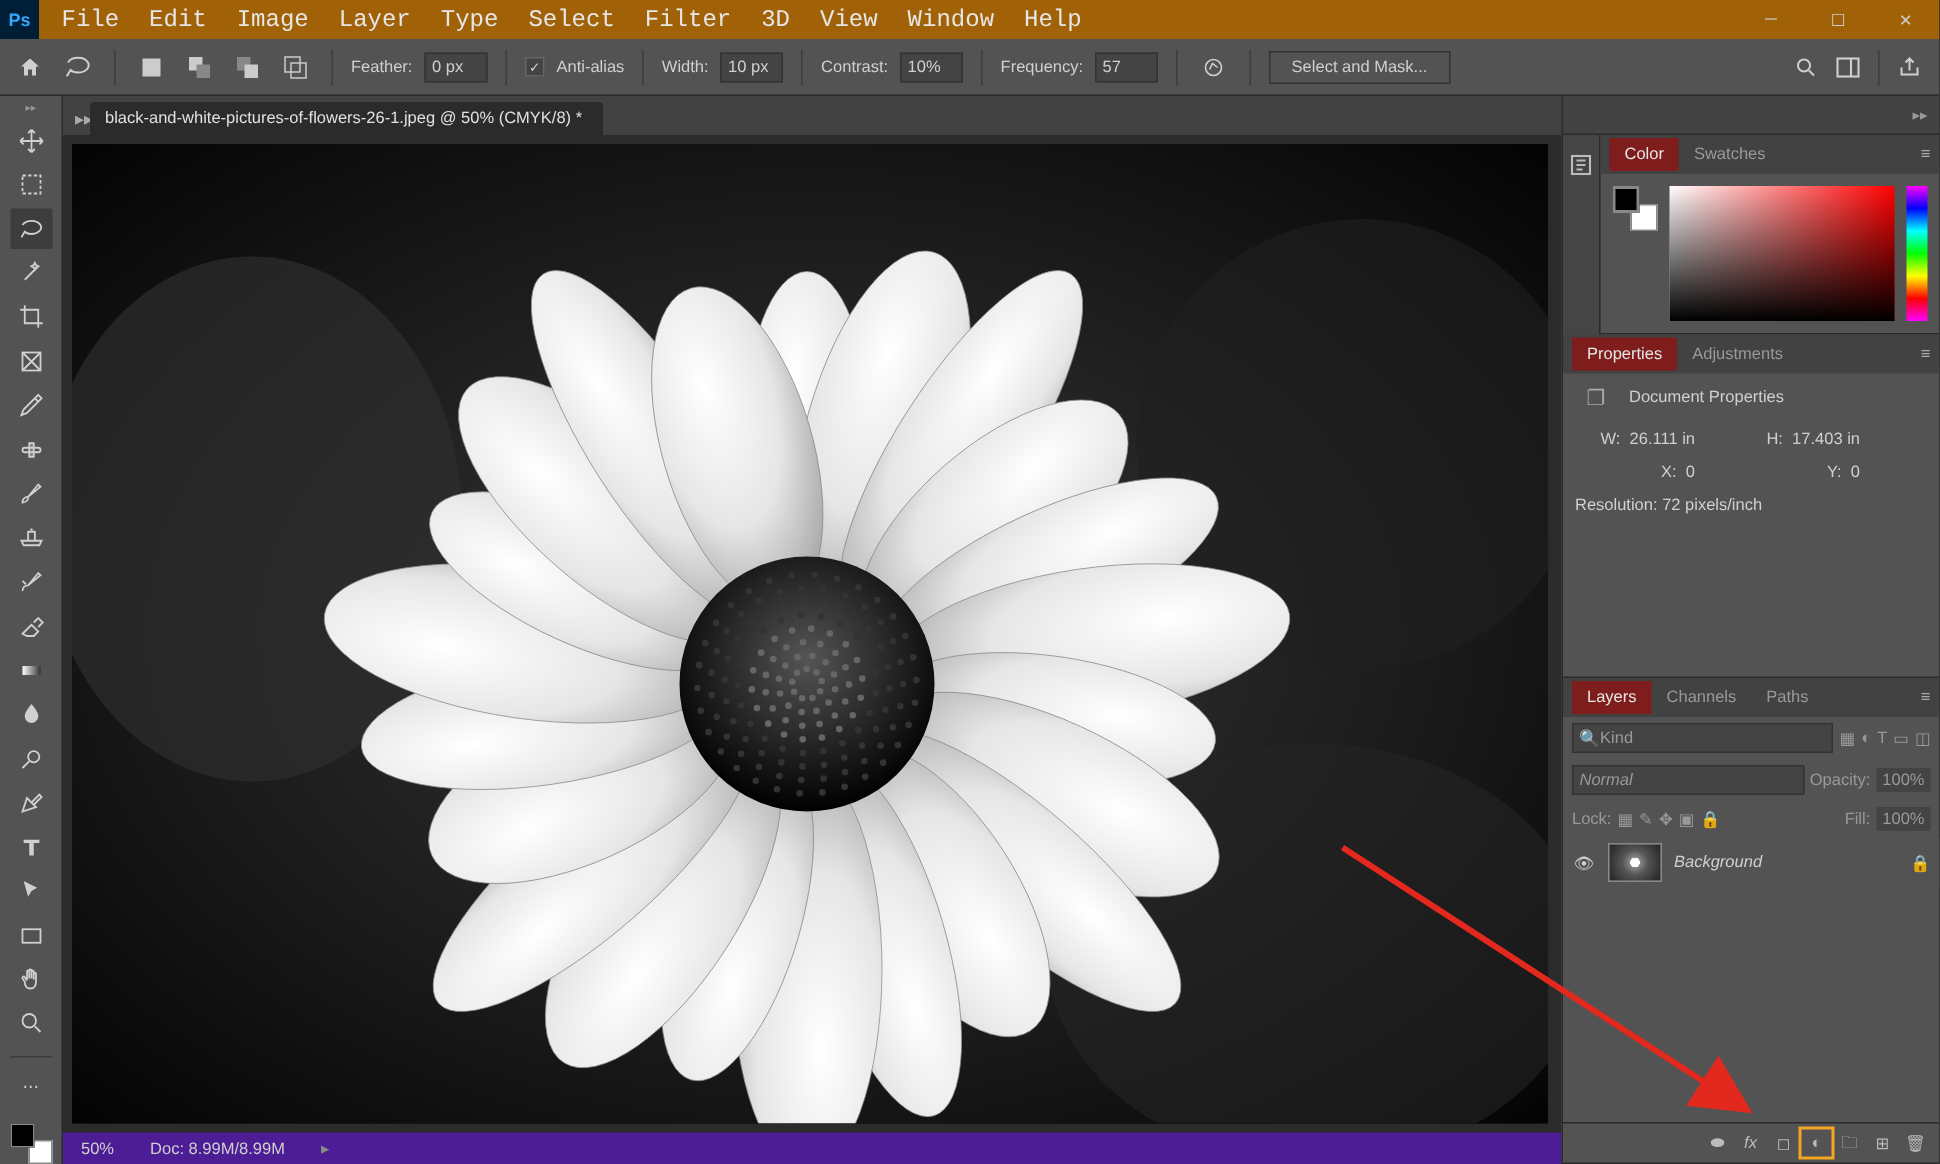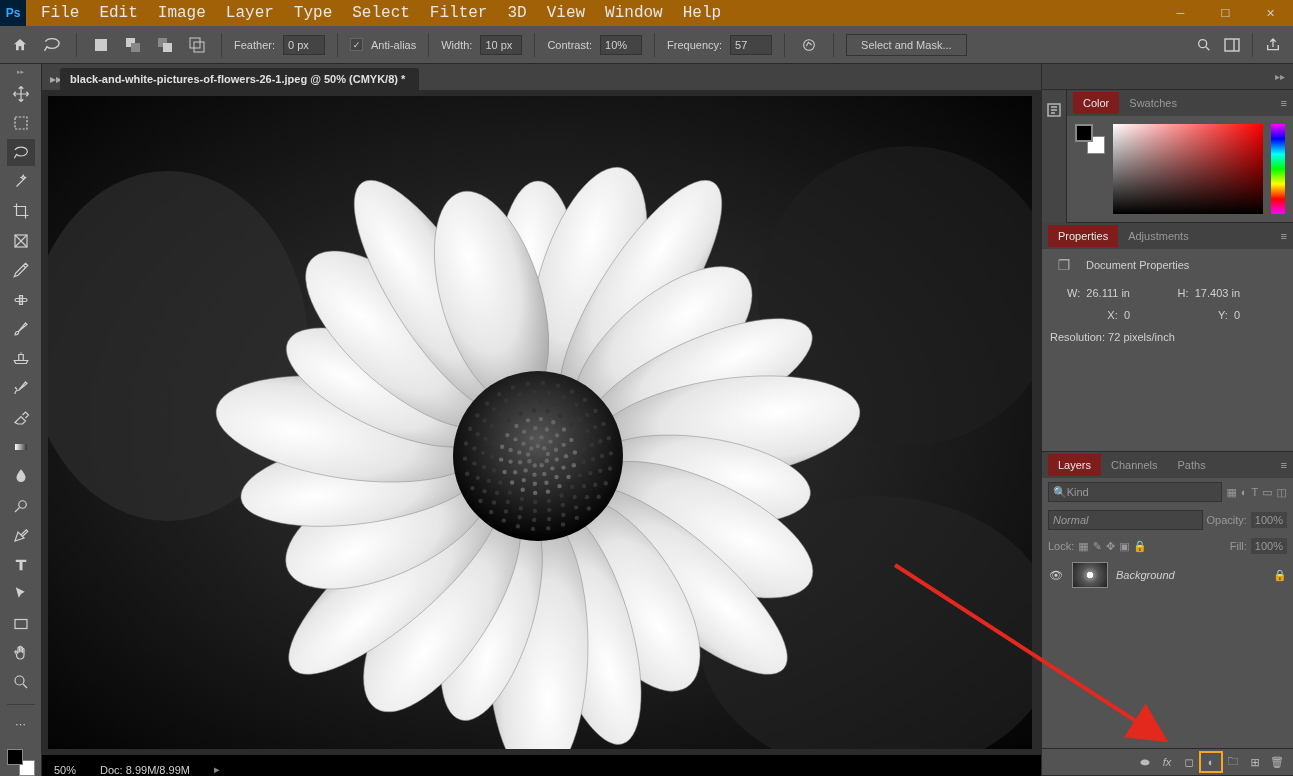--- a/index.html
+++ b/index.html
@@ -22,28 +22,28 @@
 .toolbar .tlabel { font-size: 7px; color: #999; margin-bottom: 4px; }
 .tool { width: 28px; height: 28px; display: flex; align-items: center; justify-content: center; margin-bottom: 2px; color: #d0d0d0; position: relative; }
 .tool.active { background: #3d3d3d; }
 .tool svg { width: 18px; height: 18px; }
 .fgbg { width: 28px; height: 28px; position: relative; margin-top: 8px; }
 .fgbg .bg { position: absolute; right: 0; bottom: 0; width: 16px; height: 16px; background: #fff; border: 1px solid #888; }
 .fgbg .fg { position: absolute; left: 0; top: 0; width: 16px; height: 16px; background: #000; border: 1px solid #888; }
 .docwrap { flex: 1; display: flex; flex-direction: column; background: #2b2b2b; min-width: 0; }
 .doctab-row { height: 26px; background: #424242; display: flex; align-items: flex-end; padding-left: 8px; }
 .doctab-row .handle { width: 10px; color: #aaa; font-size: 12px; padding-bottom: 4px; }
-.doctab { background: #2b2b2b; padding: 5px 14px 5px 10px; font-size: 11px; color: #e0e0e0; border-top-left-radius: 3px; border-top-right-radius: 3px; font-weight: bold; }
+.doctab { background: #2b2b2b; padding: 5px 14px 5px 10px; font-size: 11px; color: #e0e0e0; border-top-left-radius: 3px; border-top-right-radius: 3px; }
 .canvas-area { flex: 1; display: flex; align-items: flex-start; justify-content: flex-start; padding: 6px 6px 0 6px; }
 .canvas-img { width: 984px; height: 653px; background: #000; position: relative; overflow: hidden; }
 .flower-svg { position: absolute; inset: 0; }
 .watermark { position: absolute; top: 355px; left: 505px; font-size: 28px; font-weight: 800; font-family: Arial, sans-serif; white-space: nowrap; }
 .watermark .blue { color: #0090ff; text-shadow: 1px 1px 0 #000; }
 .watermark .wh { color: #fff; text-shadow: 1px 1px 0 #000; }
-.statusbar { height: 22px; background: #000000; border-top: 1px solid #2a2a2a; display: flex; align-items: flex-end; padding: 0 12px; gap: 24px; font-size: 11px; color: #d0d0d0; }
+.statusbar { height: 22px; background: #4c1d95; border-top: 1px solid #2a2a2a; display: flex; align-items: center; padding: 0 12px; gap: 24px; font-size: 11px; color: #d0d0d0; }
 .right-panels { width: 252px; background: #535353; display: flex; flex-direction: column; border-left: 1px solid #2a2a2a; }
 .panel { border-bottom: 1px solid #2a2a2a; display: flex; flex-direction: column; }
 .panel-tabs { height: 26px; background: #424242; display: flex; align-items: center; padding: 0 6px; }
 .ptab { padding: 5px 10px; font-size: 11px; color: #999; }
 .ptab.active { background: #7f1d1d; color: #e6e6e6; }
 .burger { margin-left: auto; color: #aaa; }
 .panel-body { padding: 8px; }
 .color-body { display: flex; gap: 8px; align-items: flex-start; }
 .c-swatch { width: 30px; height: 30px; position: relative; }
 .c-swatch .cb { position: absolute; right: 0; bottom: 0; width: 18px; height: 18px; background: #fff; border: 1px solid #888; }

